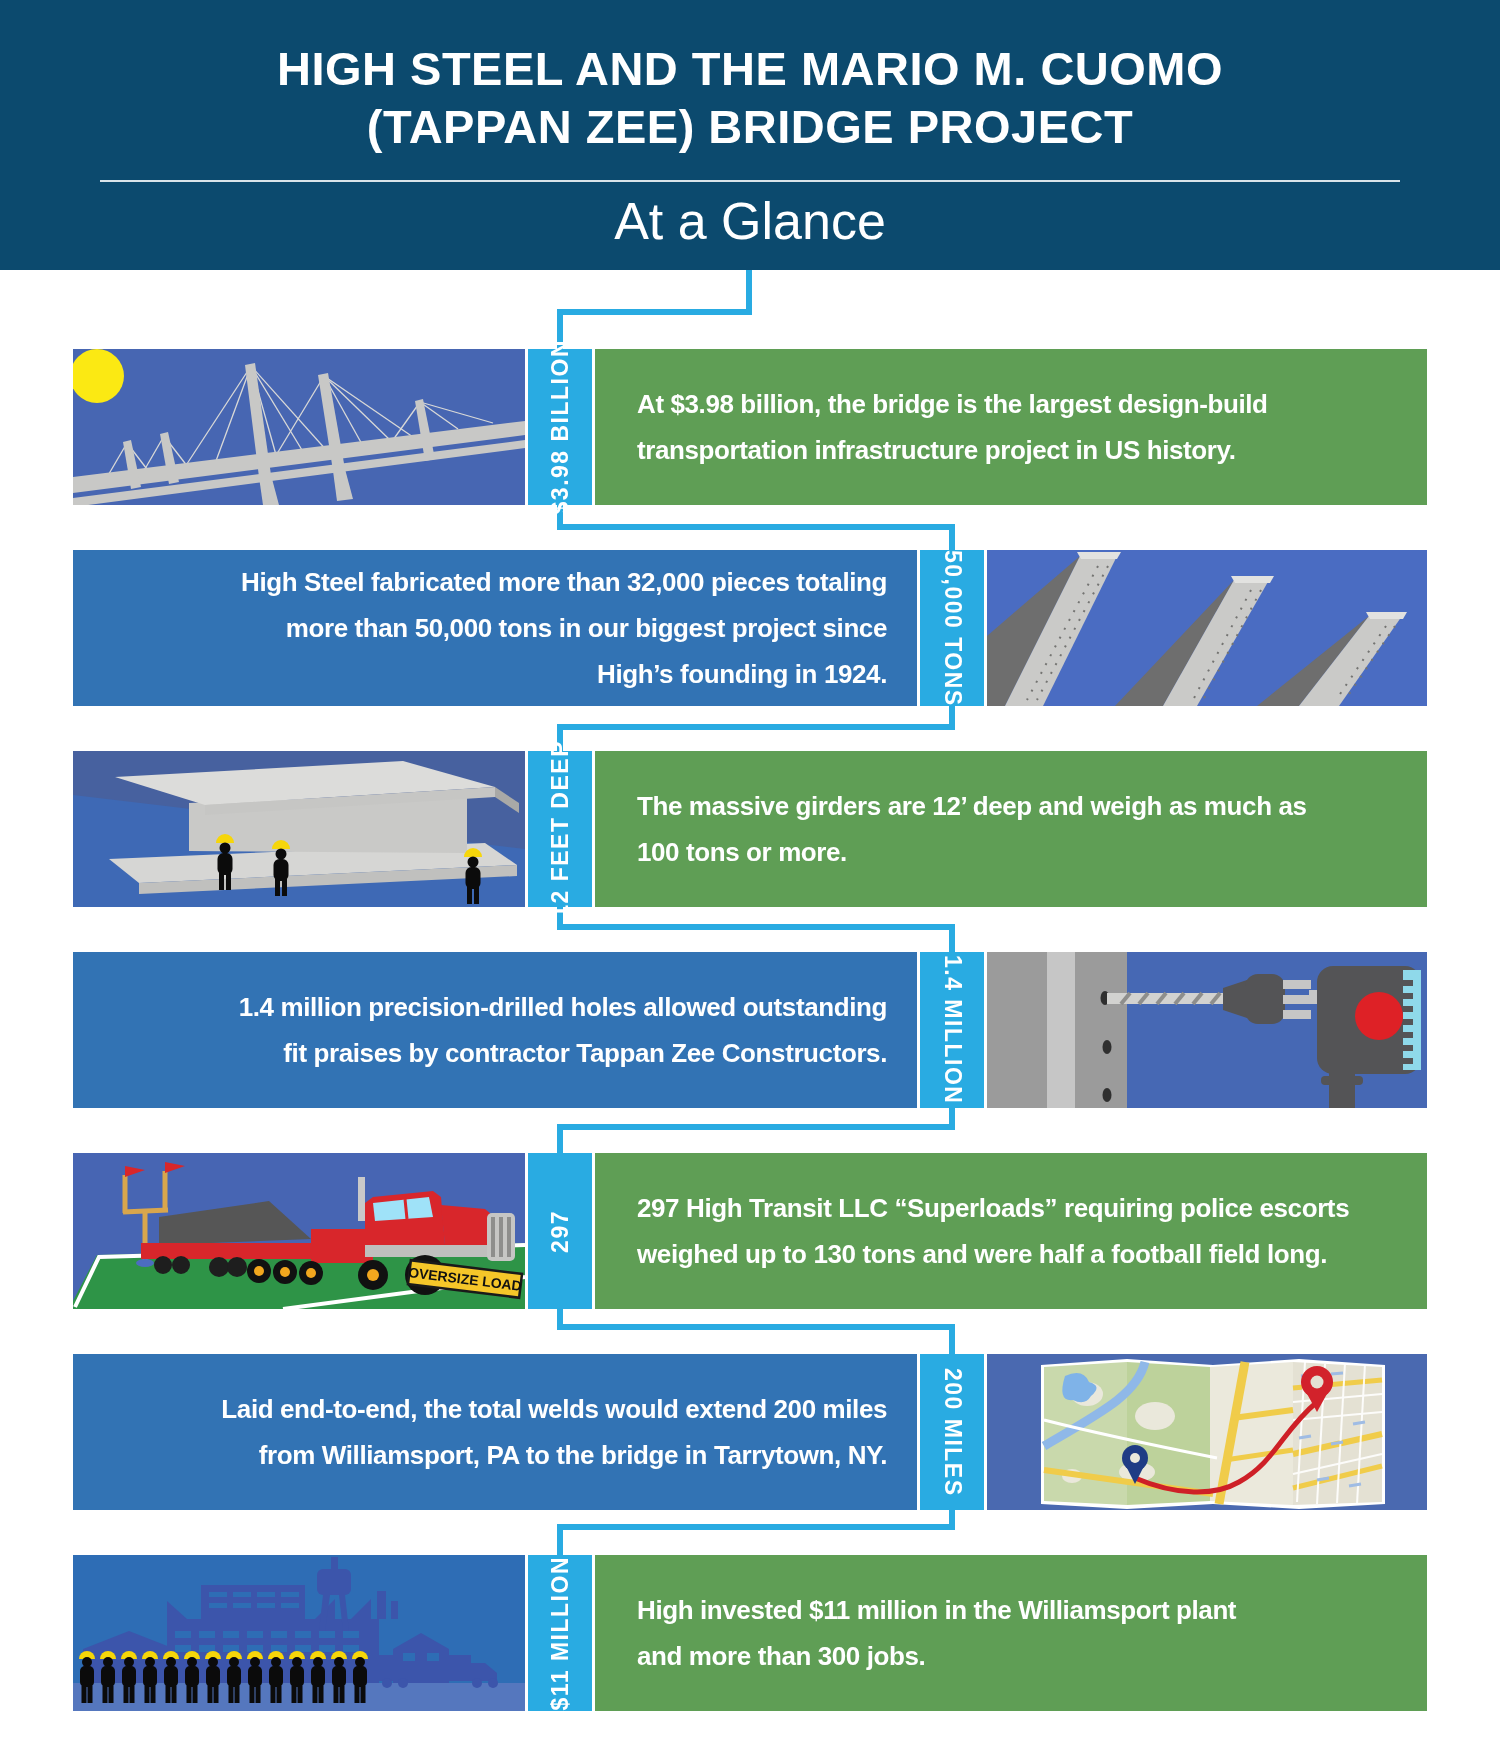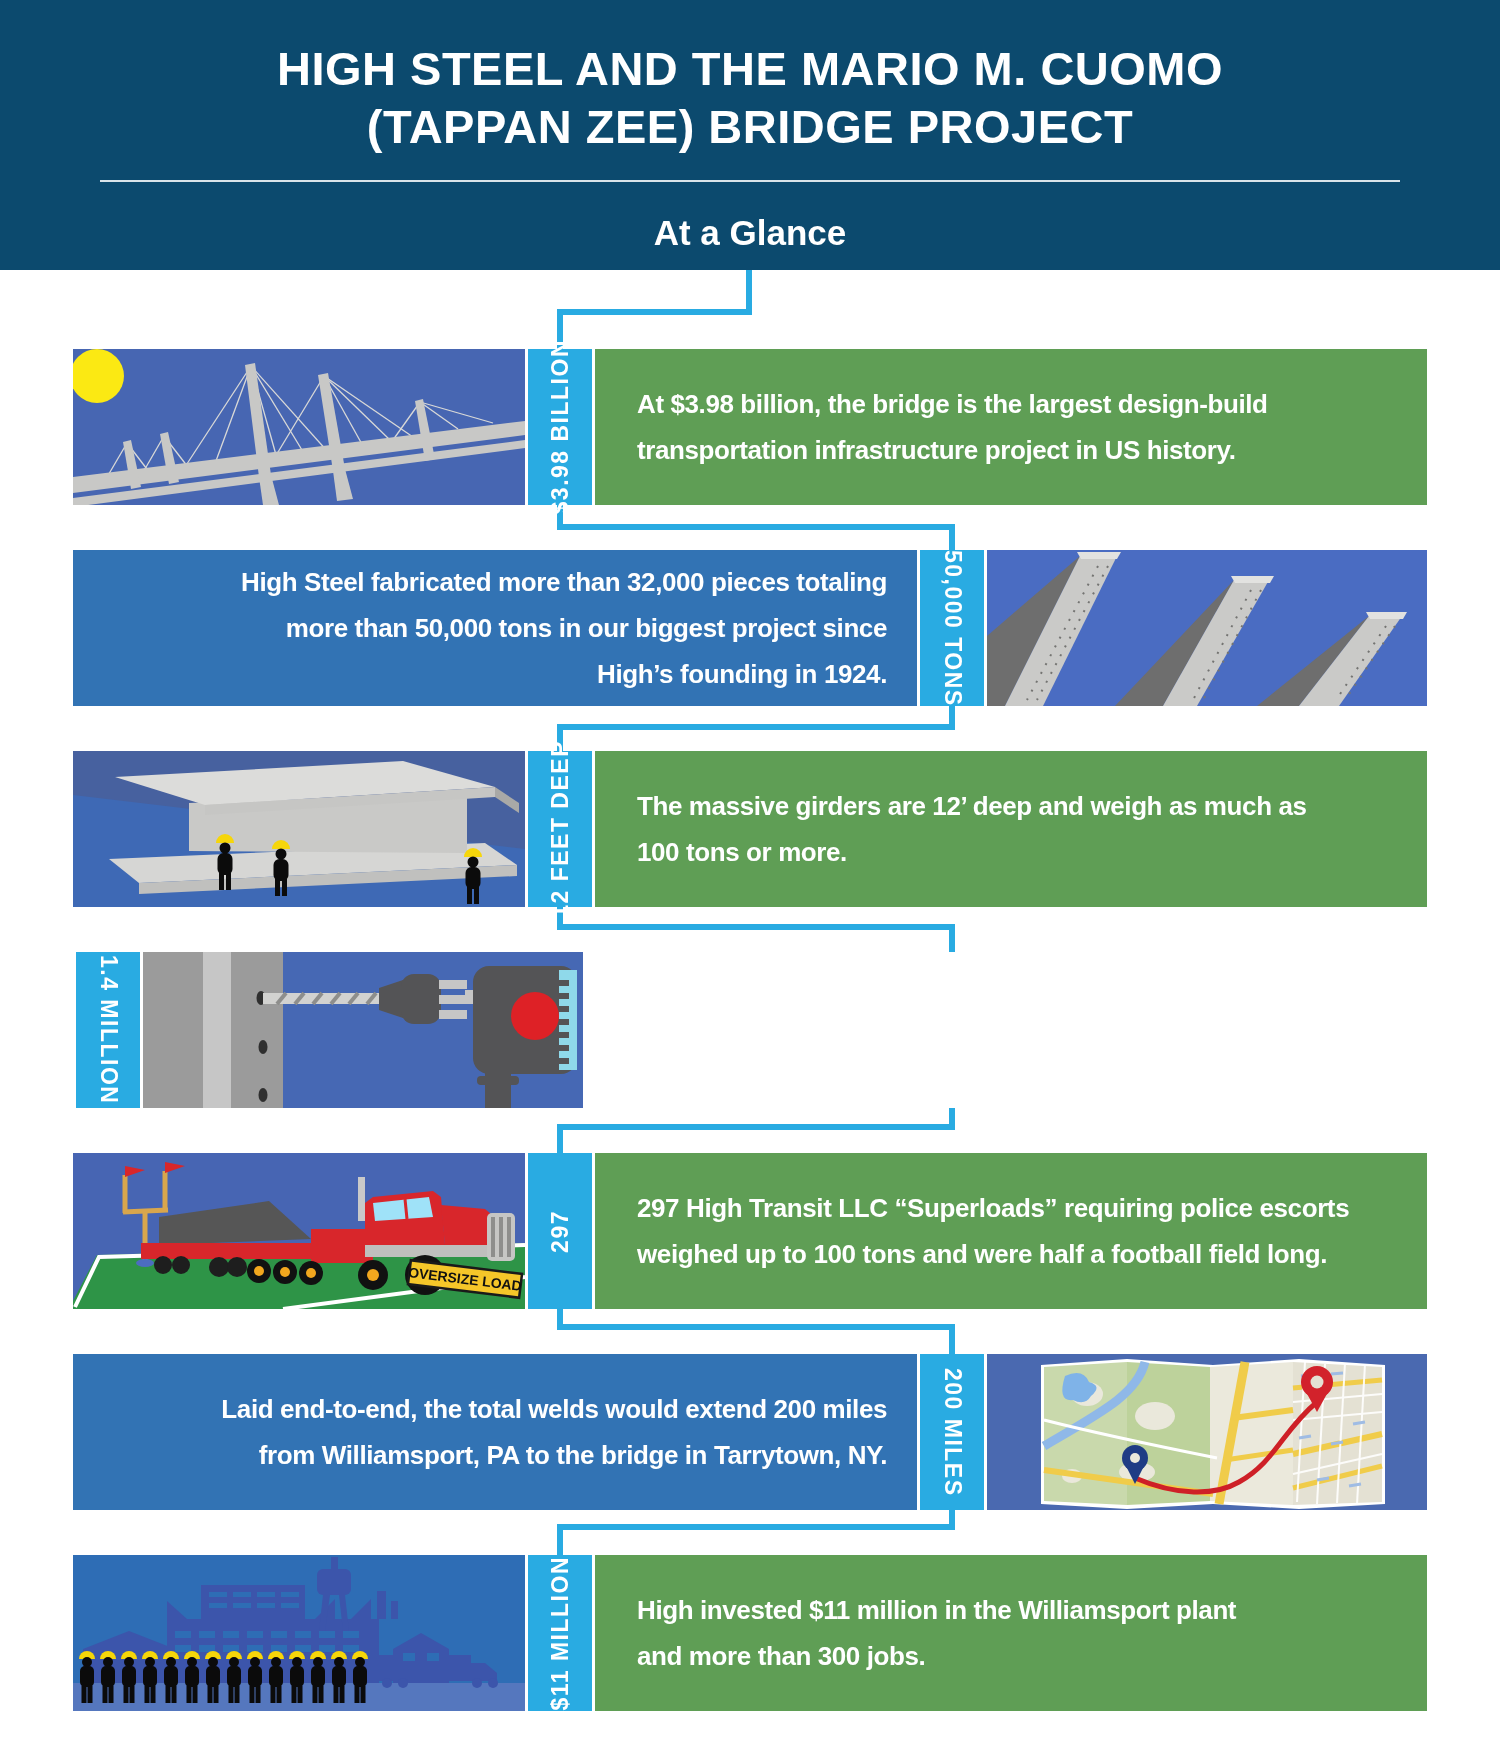--- a/index.html
+++ b/index.html
@@ -14,21 +14,21 @@
   }
   .header h1 {
     margin:0; padding-top:40px; font-size:47px; line-height:58px;
     font-weight:700; color:#ffffff; white-space:pre-line; letter-spacing:.5px;
   }
   .header .divider {
     width:1300px; height:2px; margin:24px auto 0 auto;
     background:rgba(255,255,255,.85);
   }
   .header .subtitle {
-    margin-top:24px; font-size:35px; line-height:54px; font-weight:700; color:#ffffff;
+    margin-top:12px; font-size:52px; line-height:54px; font-weight:400; color:#ffffff;
   }
   
   .conn { position:absolute; background:#29ABE2; }
   
   .row { position:absolute; left:73px; width:1354px; height:156px; display:flex; }
   .illus { height:156px; overflow:hidden; flex:none; }
   .illus svg { display:block; }
   .tag {
     flex:none; width:64px; height:156px; margin:0 3px; background:#29ABE2;
     display:flex; align-items:center; justify-content:center;
@@ -190,20 +190,24 @@
     <div class="tag up">
         <span>12 FEET DEEP</span>
       </div>
     <div class="panel green">
       <p>The massive girders are 12’ deep and weigh as much as
 100 tons or more.</p>
     </div>
   </article>
 
   <article class="row" style="top:952px">
+    <div class="panel blue">
+      <p>1.4 million precision-drilled holes allowed outstanding
+fit praises by contractor Tappan Zee Constructors.</p>
+    </div>
     <div class="tag">
         <span>1.4 MILLION</span>
       </div>
     <div class="illus" style="width:440px">
       <svg width="440" height="156" viewBox="0 0 440 156">
         <rect width="440" height="156" fill="#4668B4"></rect>
         <rect x="0" width="60" height="156" fill="#9B9B9B"></rect>
         <rect x="60" width="28" height="156" fill="#C6C6C6"></rect>
         <rect x="88" width="52" height="156" fill="#9B9B9B"></rect>
         <ellipse cx="118" cy="46" rx="4.5" ry="7" fill="#2F2F2F"></ellipse>
@@ -293,21 +297,21 @@
           <rect x="336" y="114" width="112" height="24" fill="#F5C629" stroke="#1A1A1A" stroke-width="2.5"></rect>
           <text x="392" y="131" text-anchor="middle" font-size="14" font-weight="bold" fill="#111111">OVERSIZE LOAD</text>
         </g>
       </svg>
     </div>
     <div class="tag up">
         <span>297</span>
       </div>
     <div class="panel green">
       <p>297 High Transit LLC “Superloads” requiring police escorts
-weighed up to 100 tons and were half a football field long.</p>
+weighed up to 130 tons and were half a football field long.</p>
     </div>
   </article>
 
   <article class="row" style="top:1354px">
     <div class="panel blue">
       <p>Laid end-to-end, the total welds would extend 200 miles
 from Williamsport, PA to the bridge in Tarrytown, NY.</p>
     </div>
     <div class="tag">
         <span>200 MILES</span>

